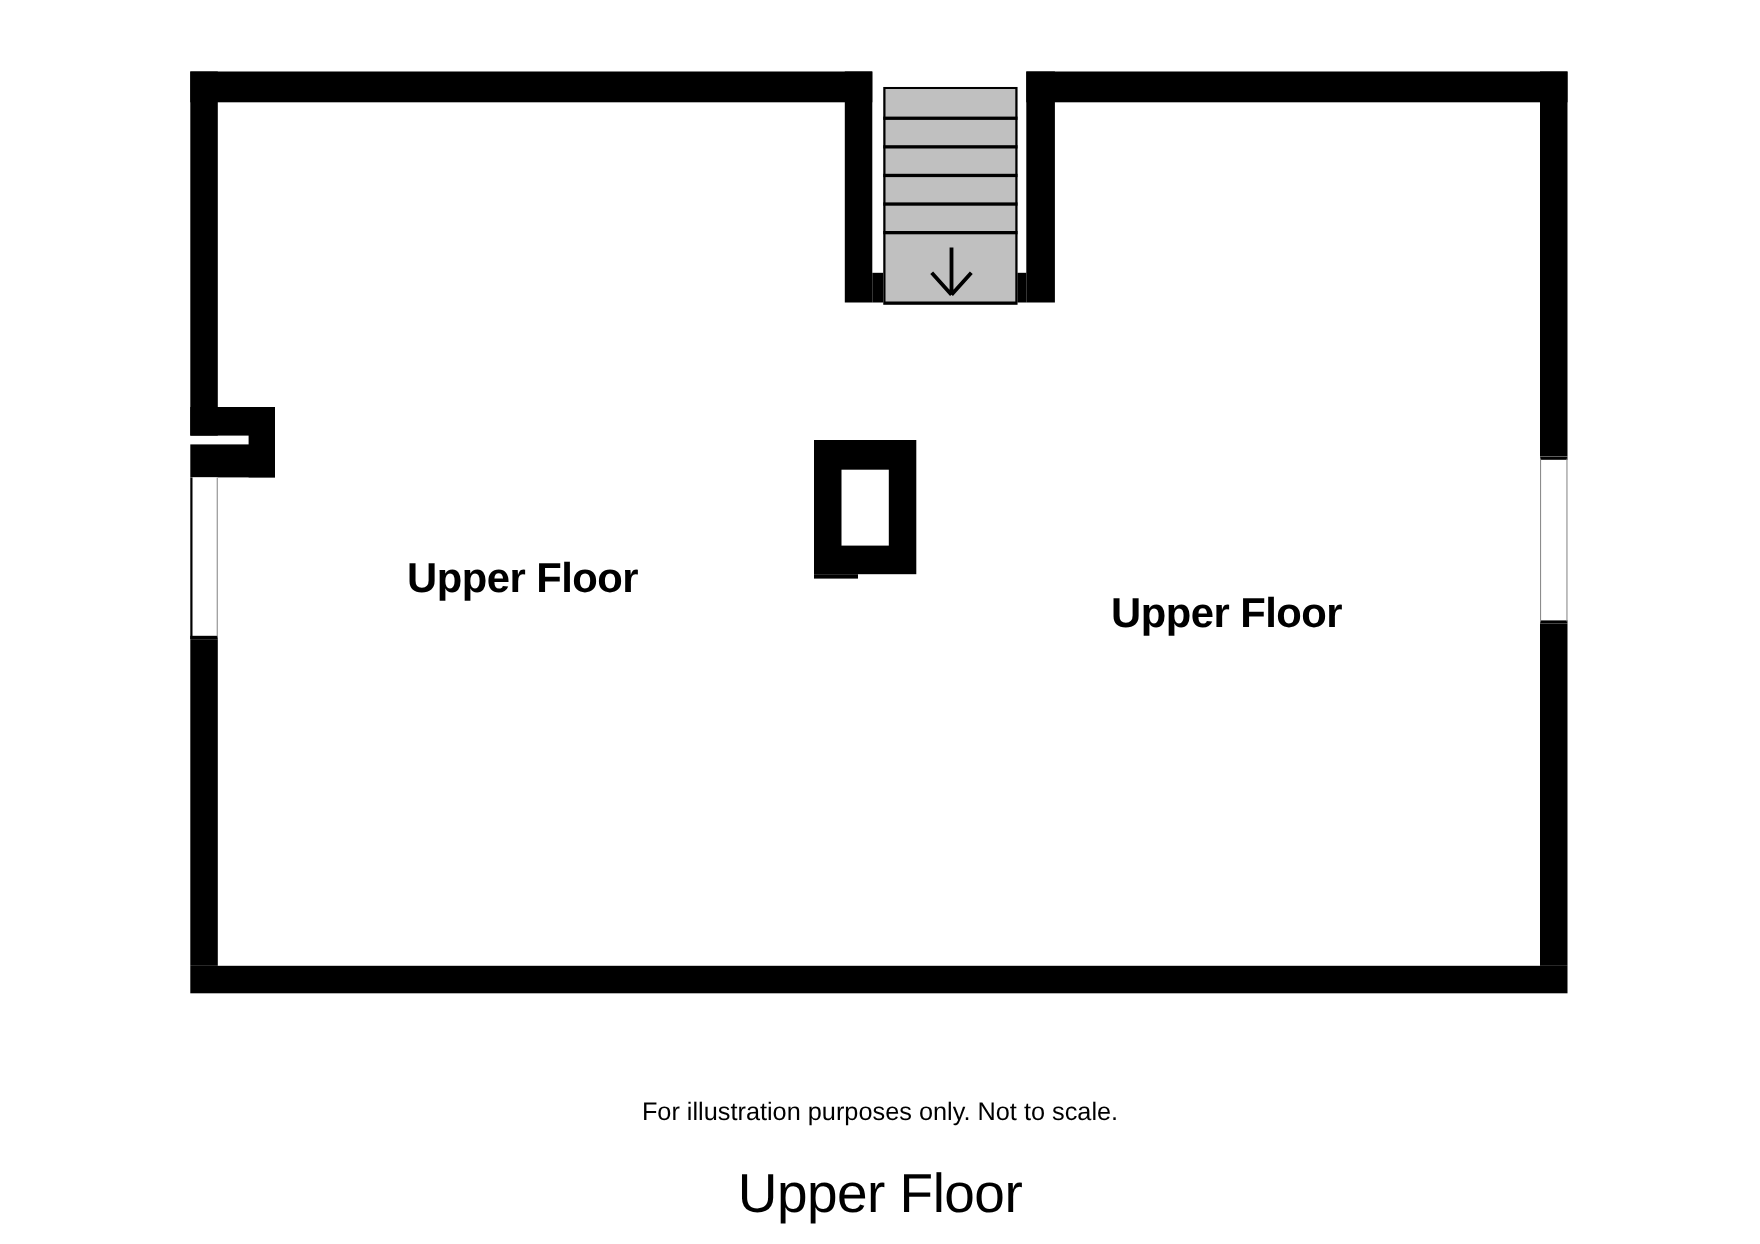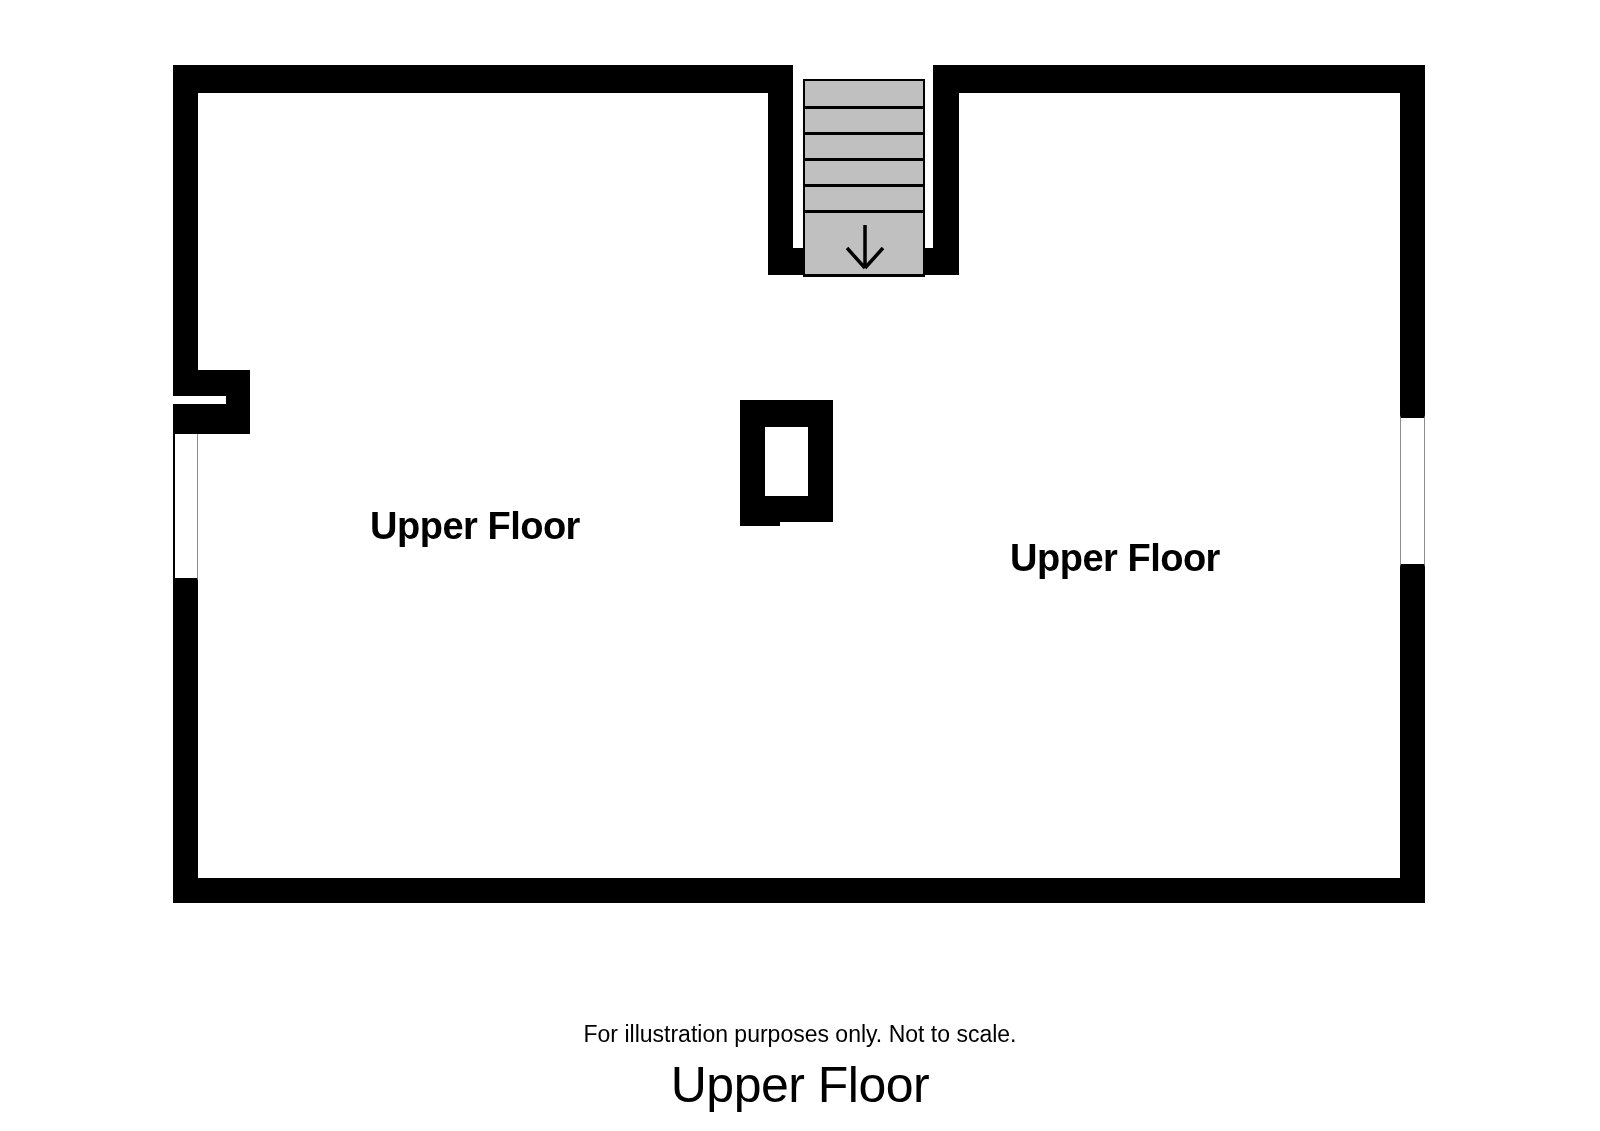--- a/index.html
+++ b/index.html
@@ -109,21 +109,20 @@
   .room-label-1 { left: 325px; top: 506px; }
   .room-label-2 { left: 965px; top: 538px; }
   .caption {
     position: absolute;
     left: 0; top: 995px; width: 1600px; height: 30px;
     display: flex;
     align-items: center;
     justify-content: center;
     font-size: 23px;
     color: #000;
-    margin-top: 24px;
   }
   .title {
     position: absolute;
     left: 0; top: 1054px; width: 1600px; height: 62px;
     display: flex;
     align-items: center;
     justify-content: center;
     font-size: 50px;
     letter-spacing: -0.5px;
     color: #000;

